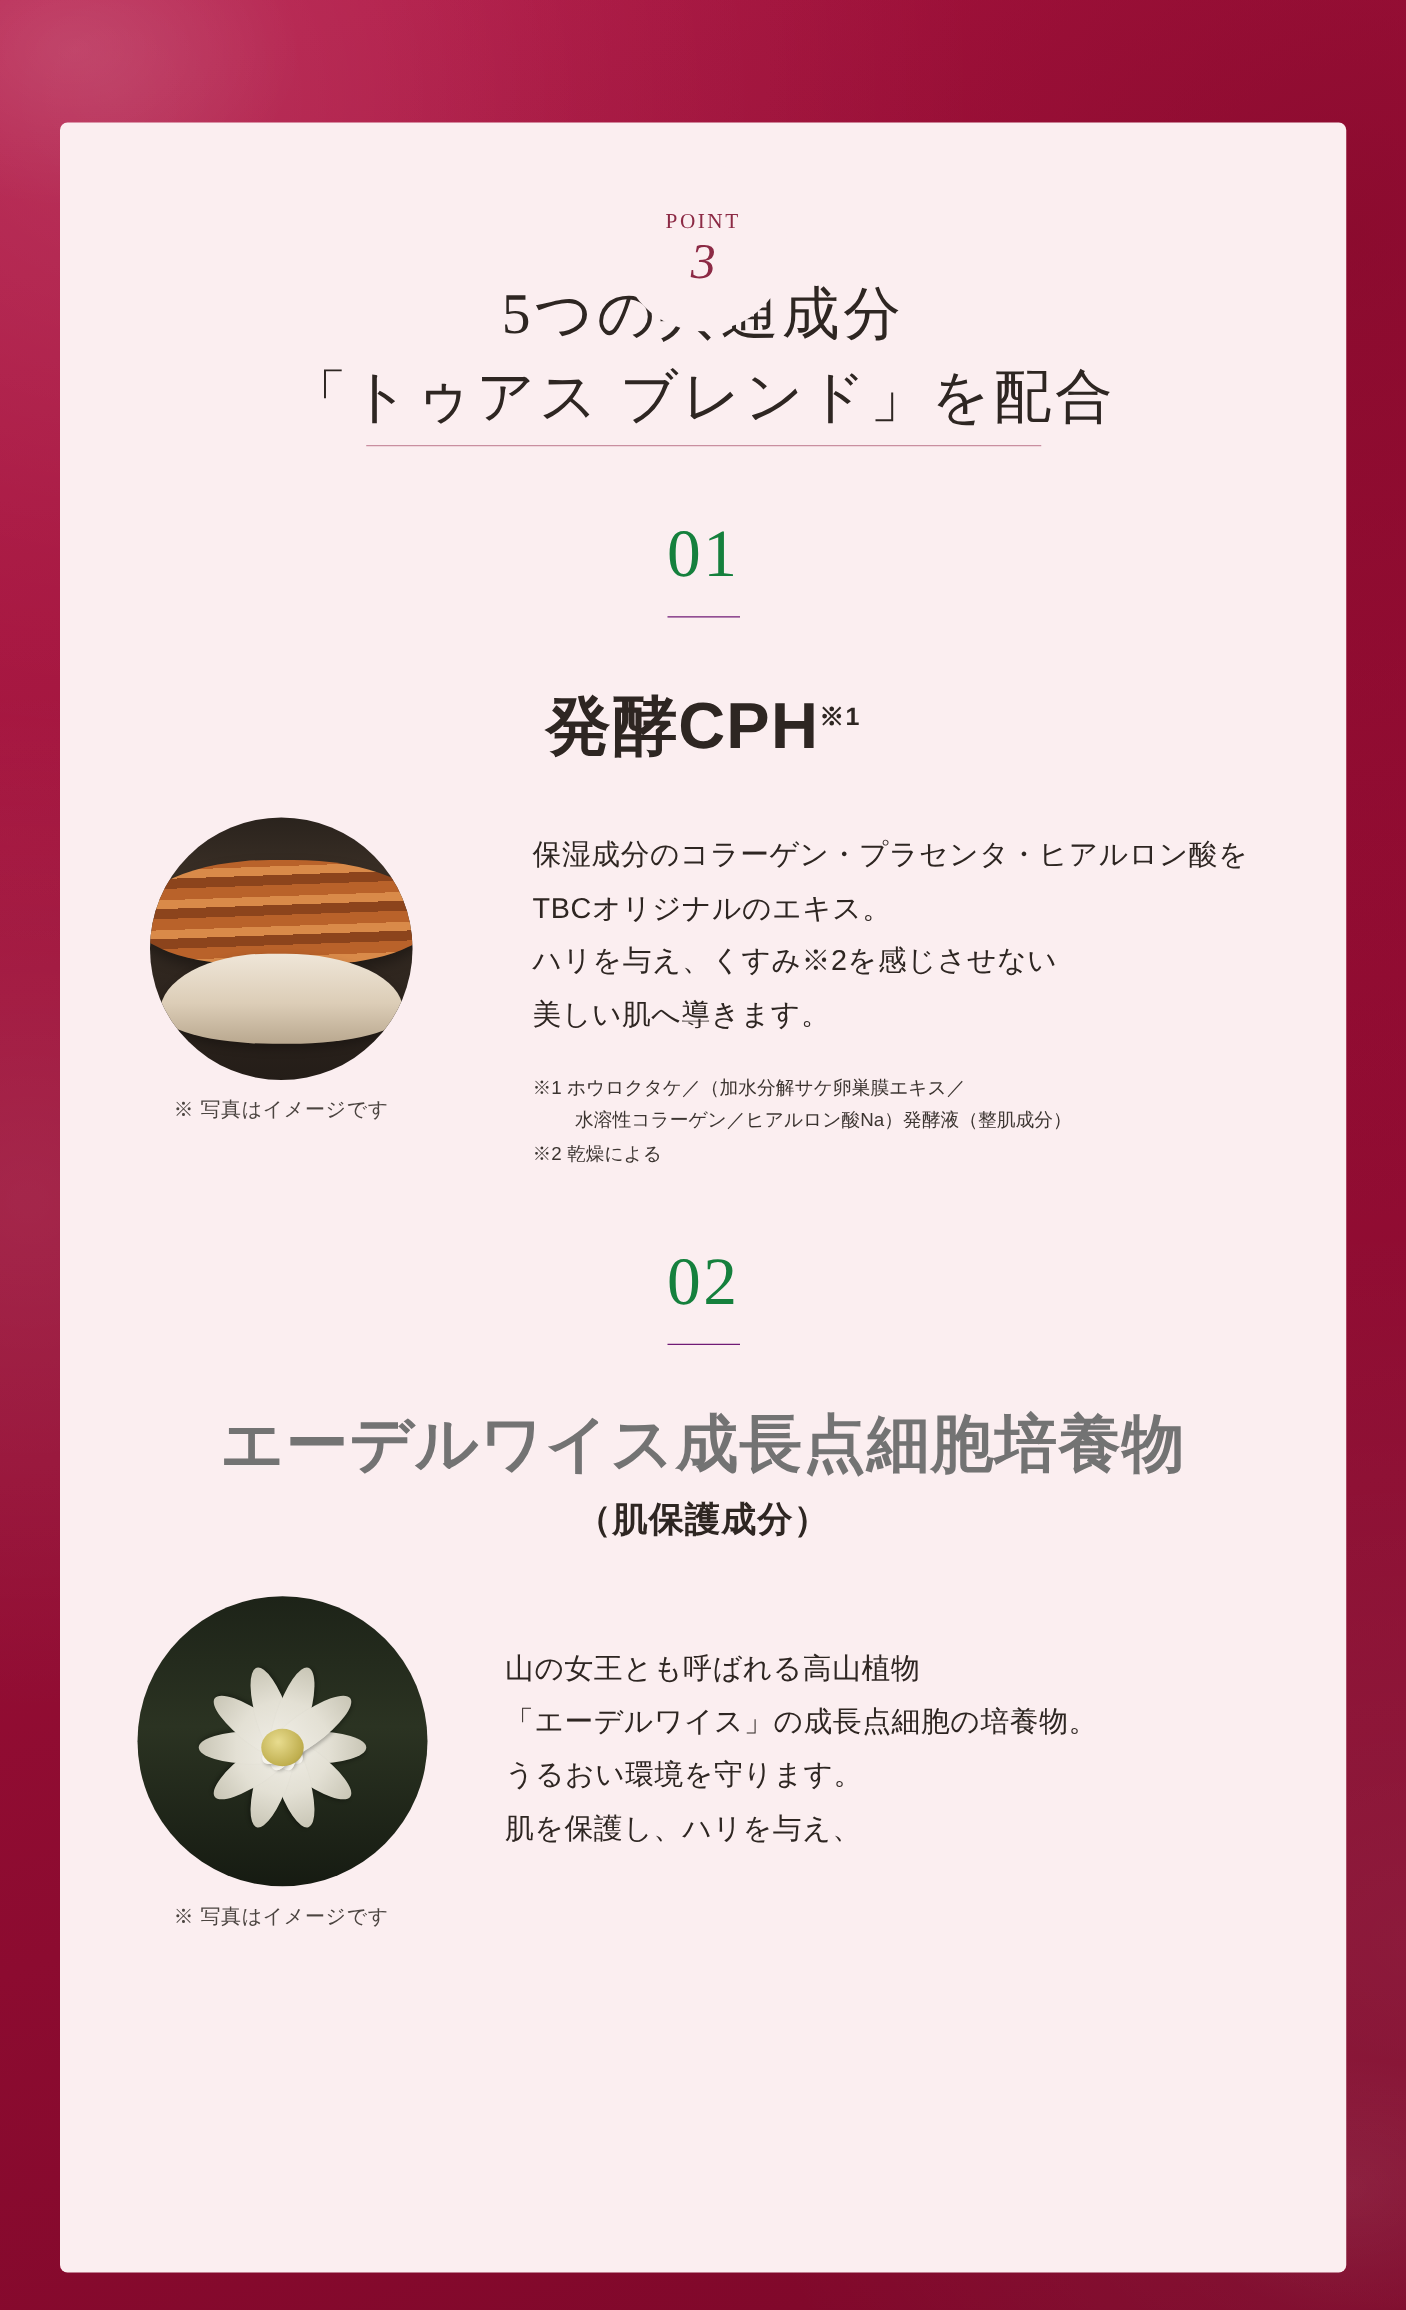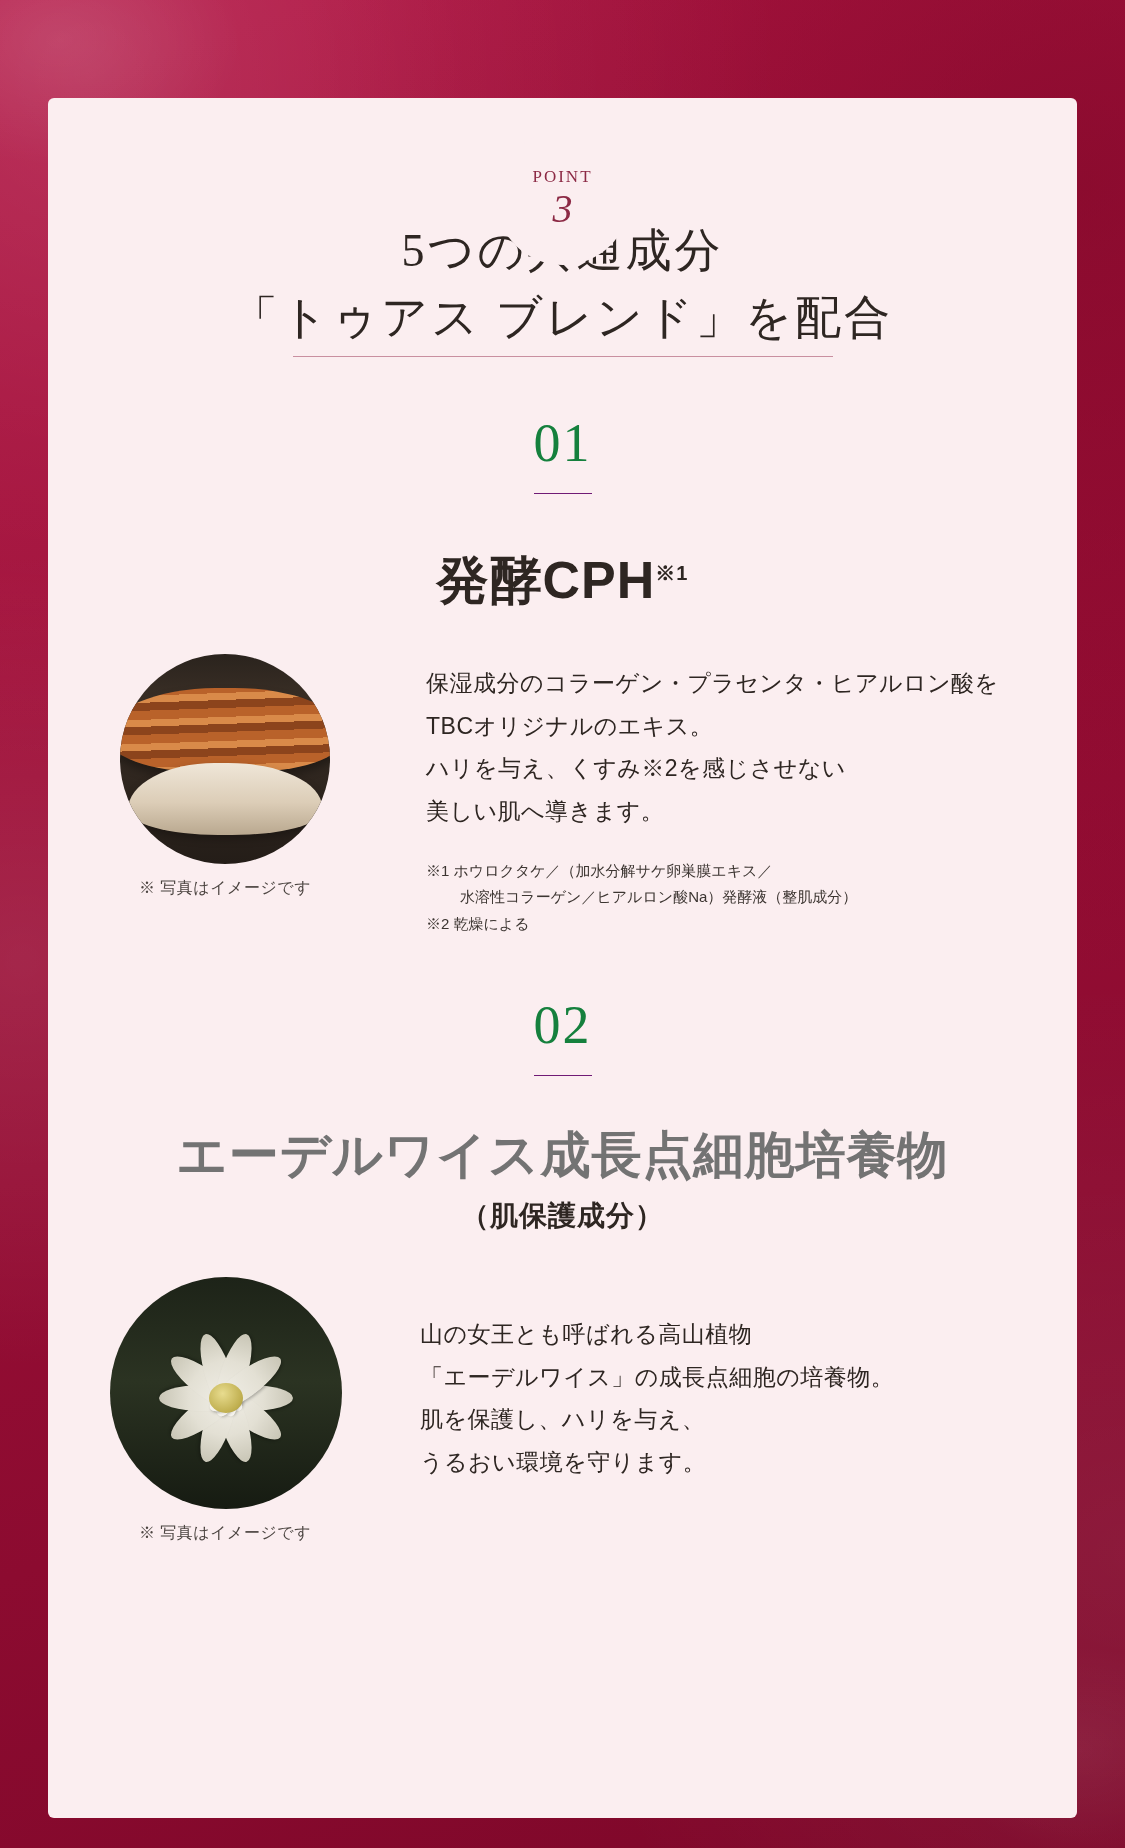--- a/index.html
+++ b/index.html
@@ -275,21 +275,21 @@
     color: #2e2622;
     letter-spacing: 1px;
   }
   .sec02 .body {
     position: relative;
     margin-top: 42px;
     height: 320px;
   }
   .sec02 .photo-col { left: 62px; }
   .sec02 .photo { width: 232px; height: 232px; }
-  .sec02 .text-col { left: 372px; top: 36px; }
+  .sec02 .text-col { left: 356px; top: 36px; }
 </style>
 </head>
 <body>
 
 <div class="bg"></div>
 
 <div class="card">
 
   <div class="point-badge">
     <div class="p-label">POINT</div>
@@ -361,20 +361,20 @@
             <div class="petal" style="transform:rotate(324deg) translateX(24px)"></div>
             <div class="center-dot"></div>
           </div>
         </div>
         <div class="cap">※ 写真はイメージです</div>
       </div>
 
       <div class="text-col">
         <p>山の女王とも呼ばれる高山植物</p>
         <p>「エーデルワイス」の成長点細胞の培養物。</p>
+        <p>うるおい環境を守ります。</p>
         <p>肌を保護し、ハリを与え、</p>
-        <p>うるおい環境を守ります。</p>
       </div>
 
     </div>
   </div>
 
 </div>
 
 </body></html>

